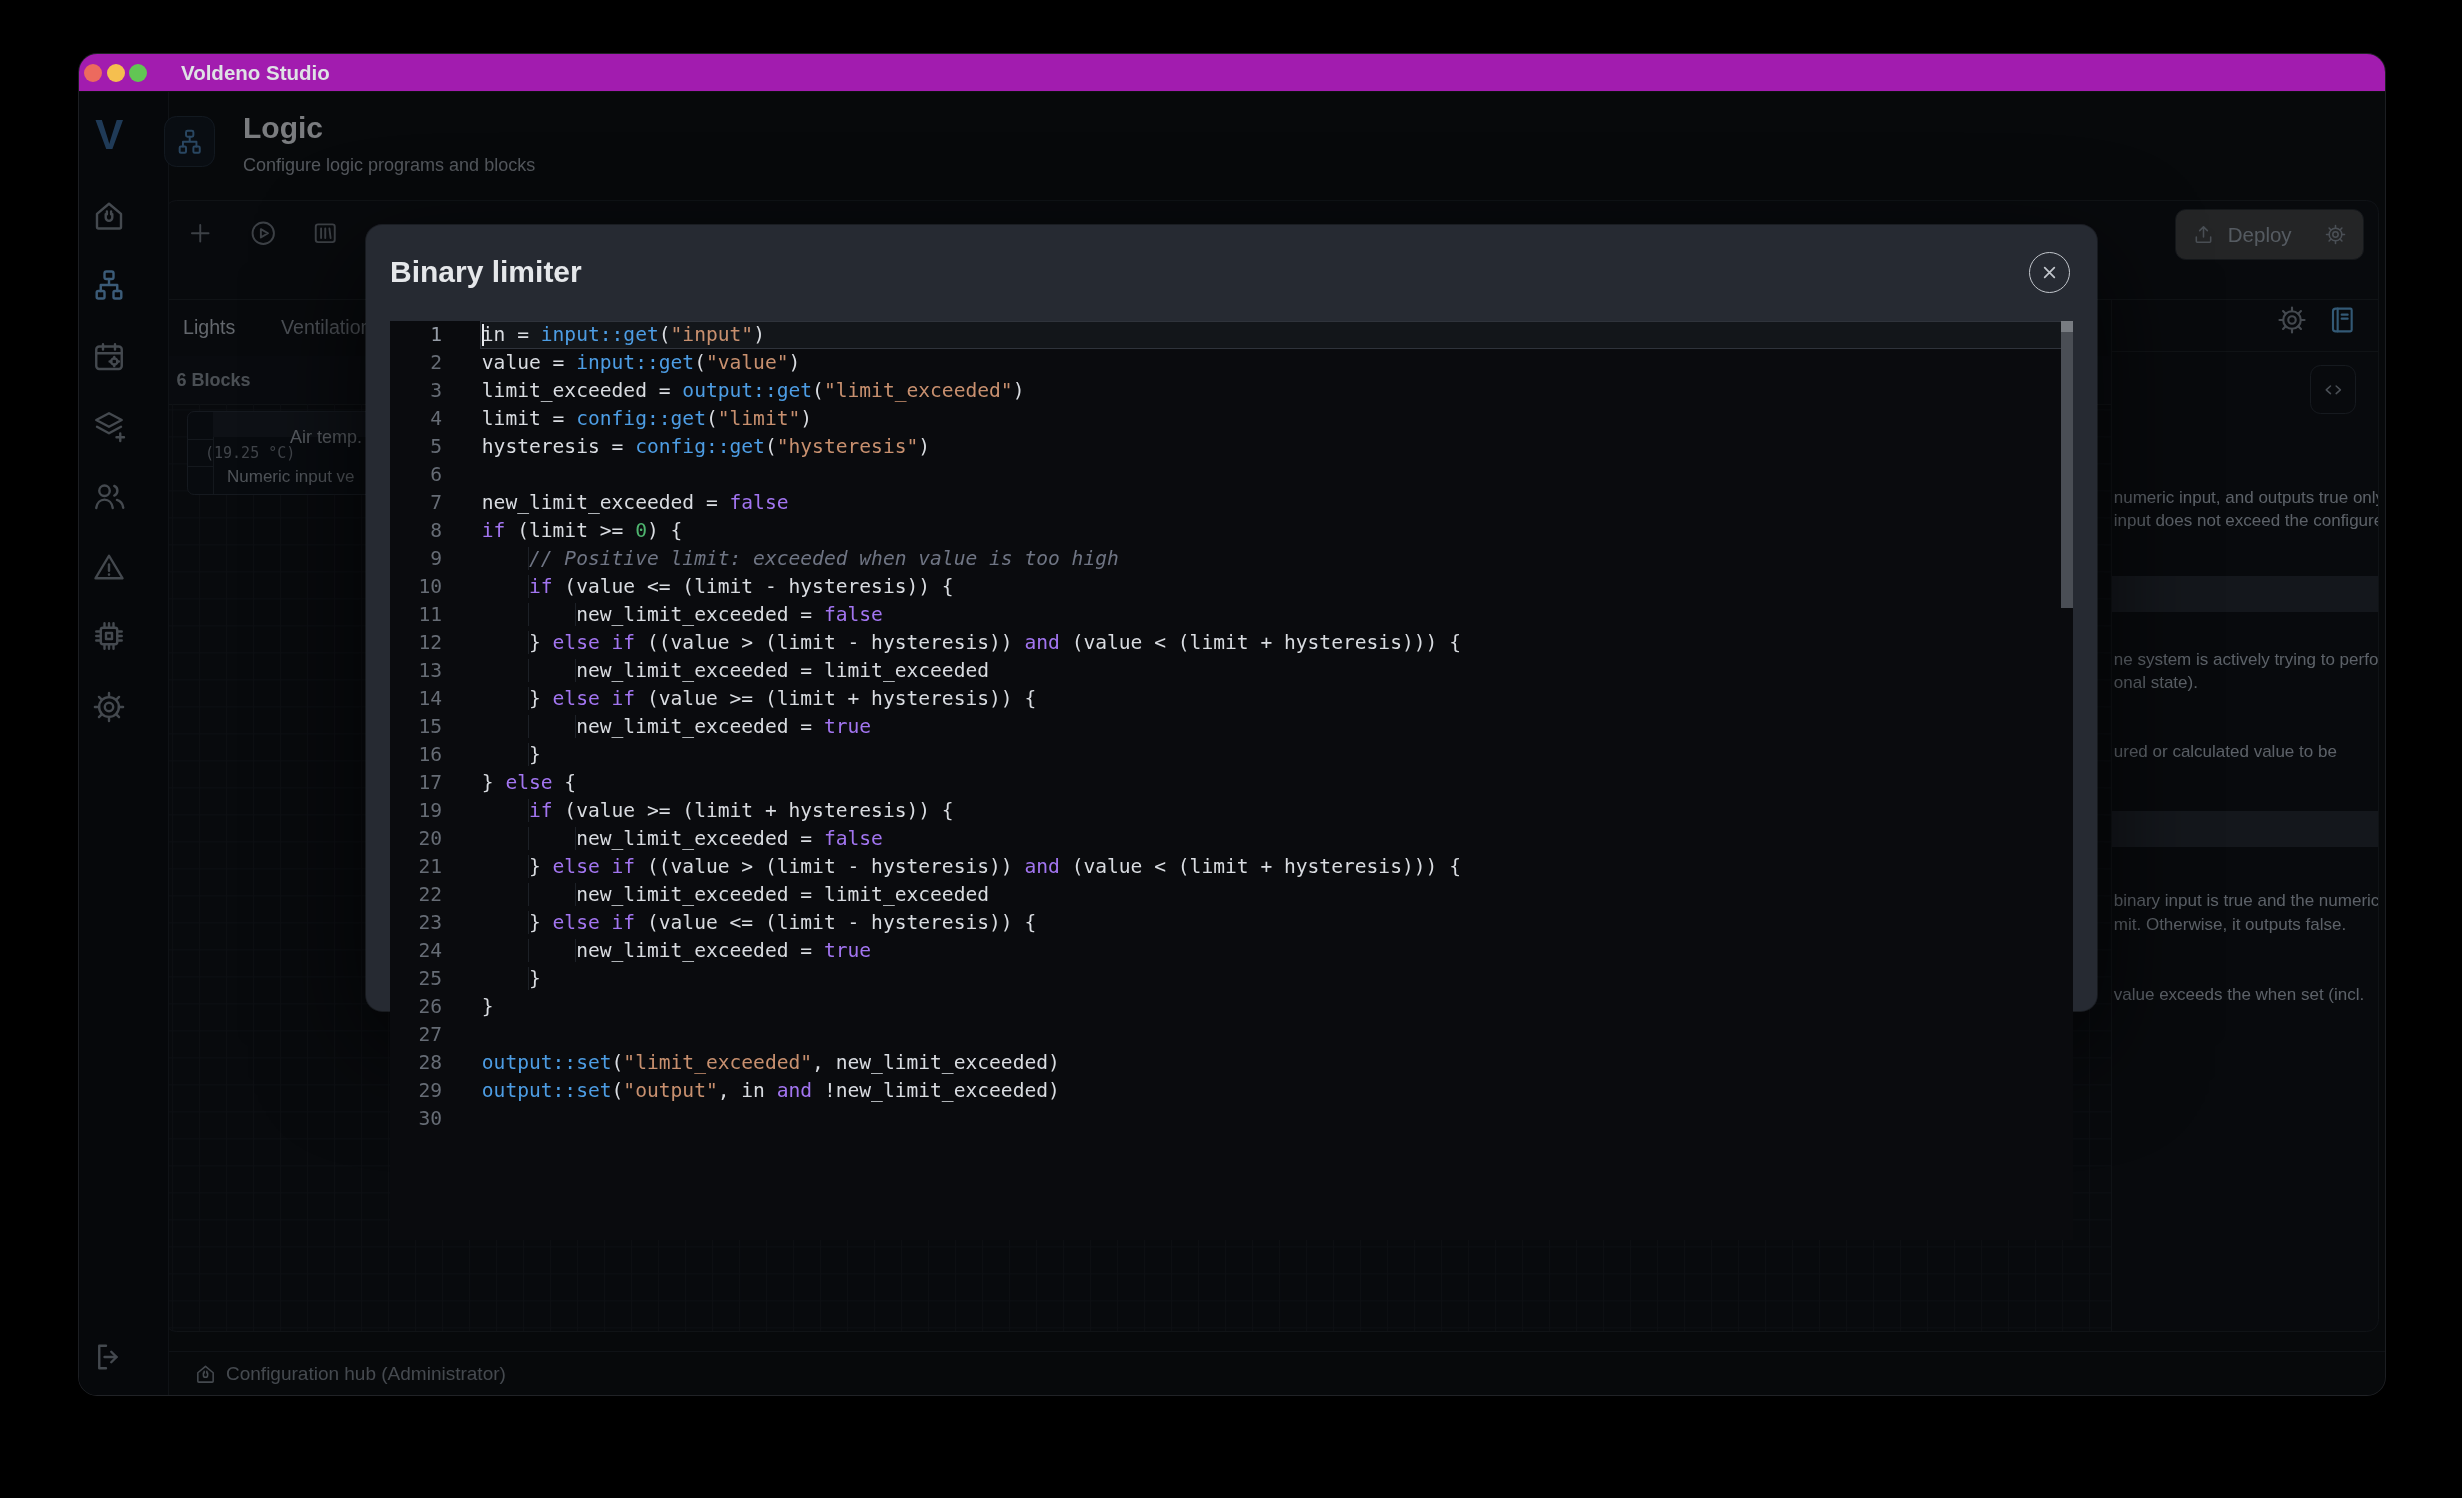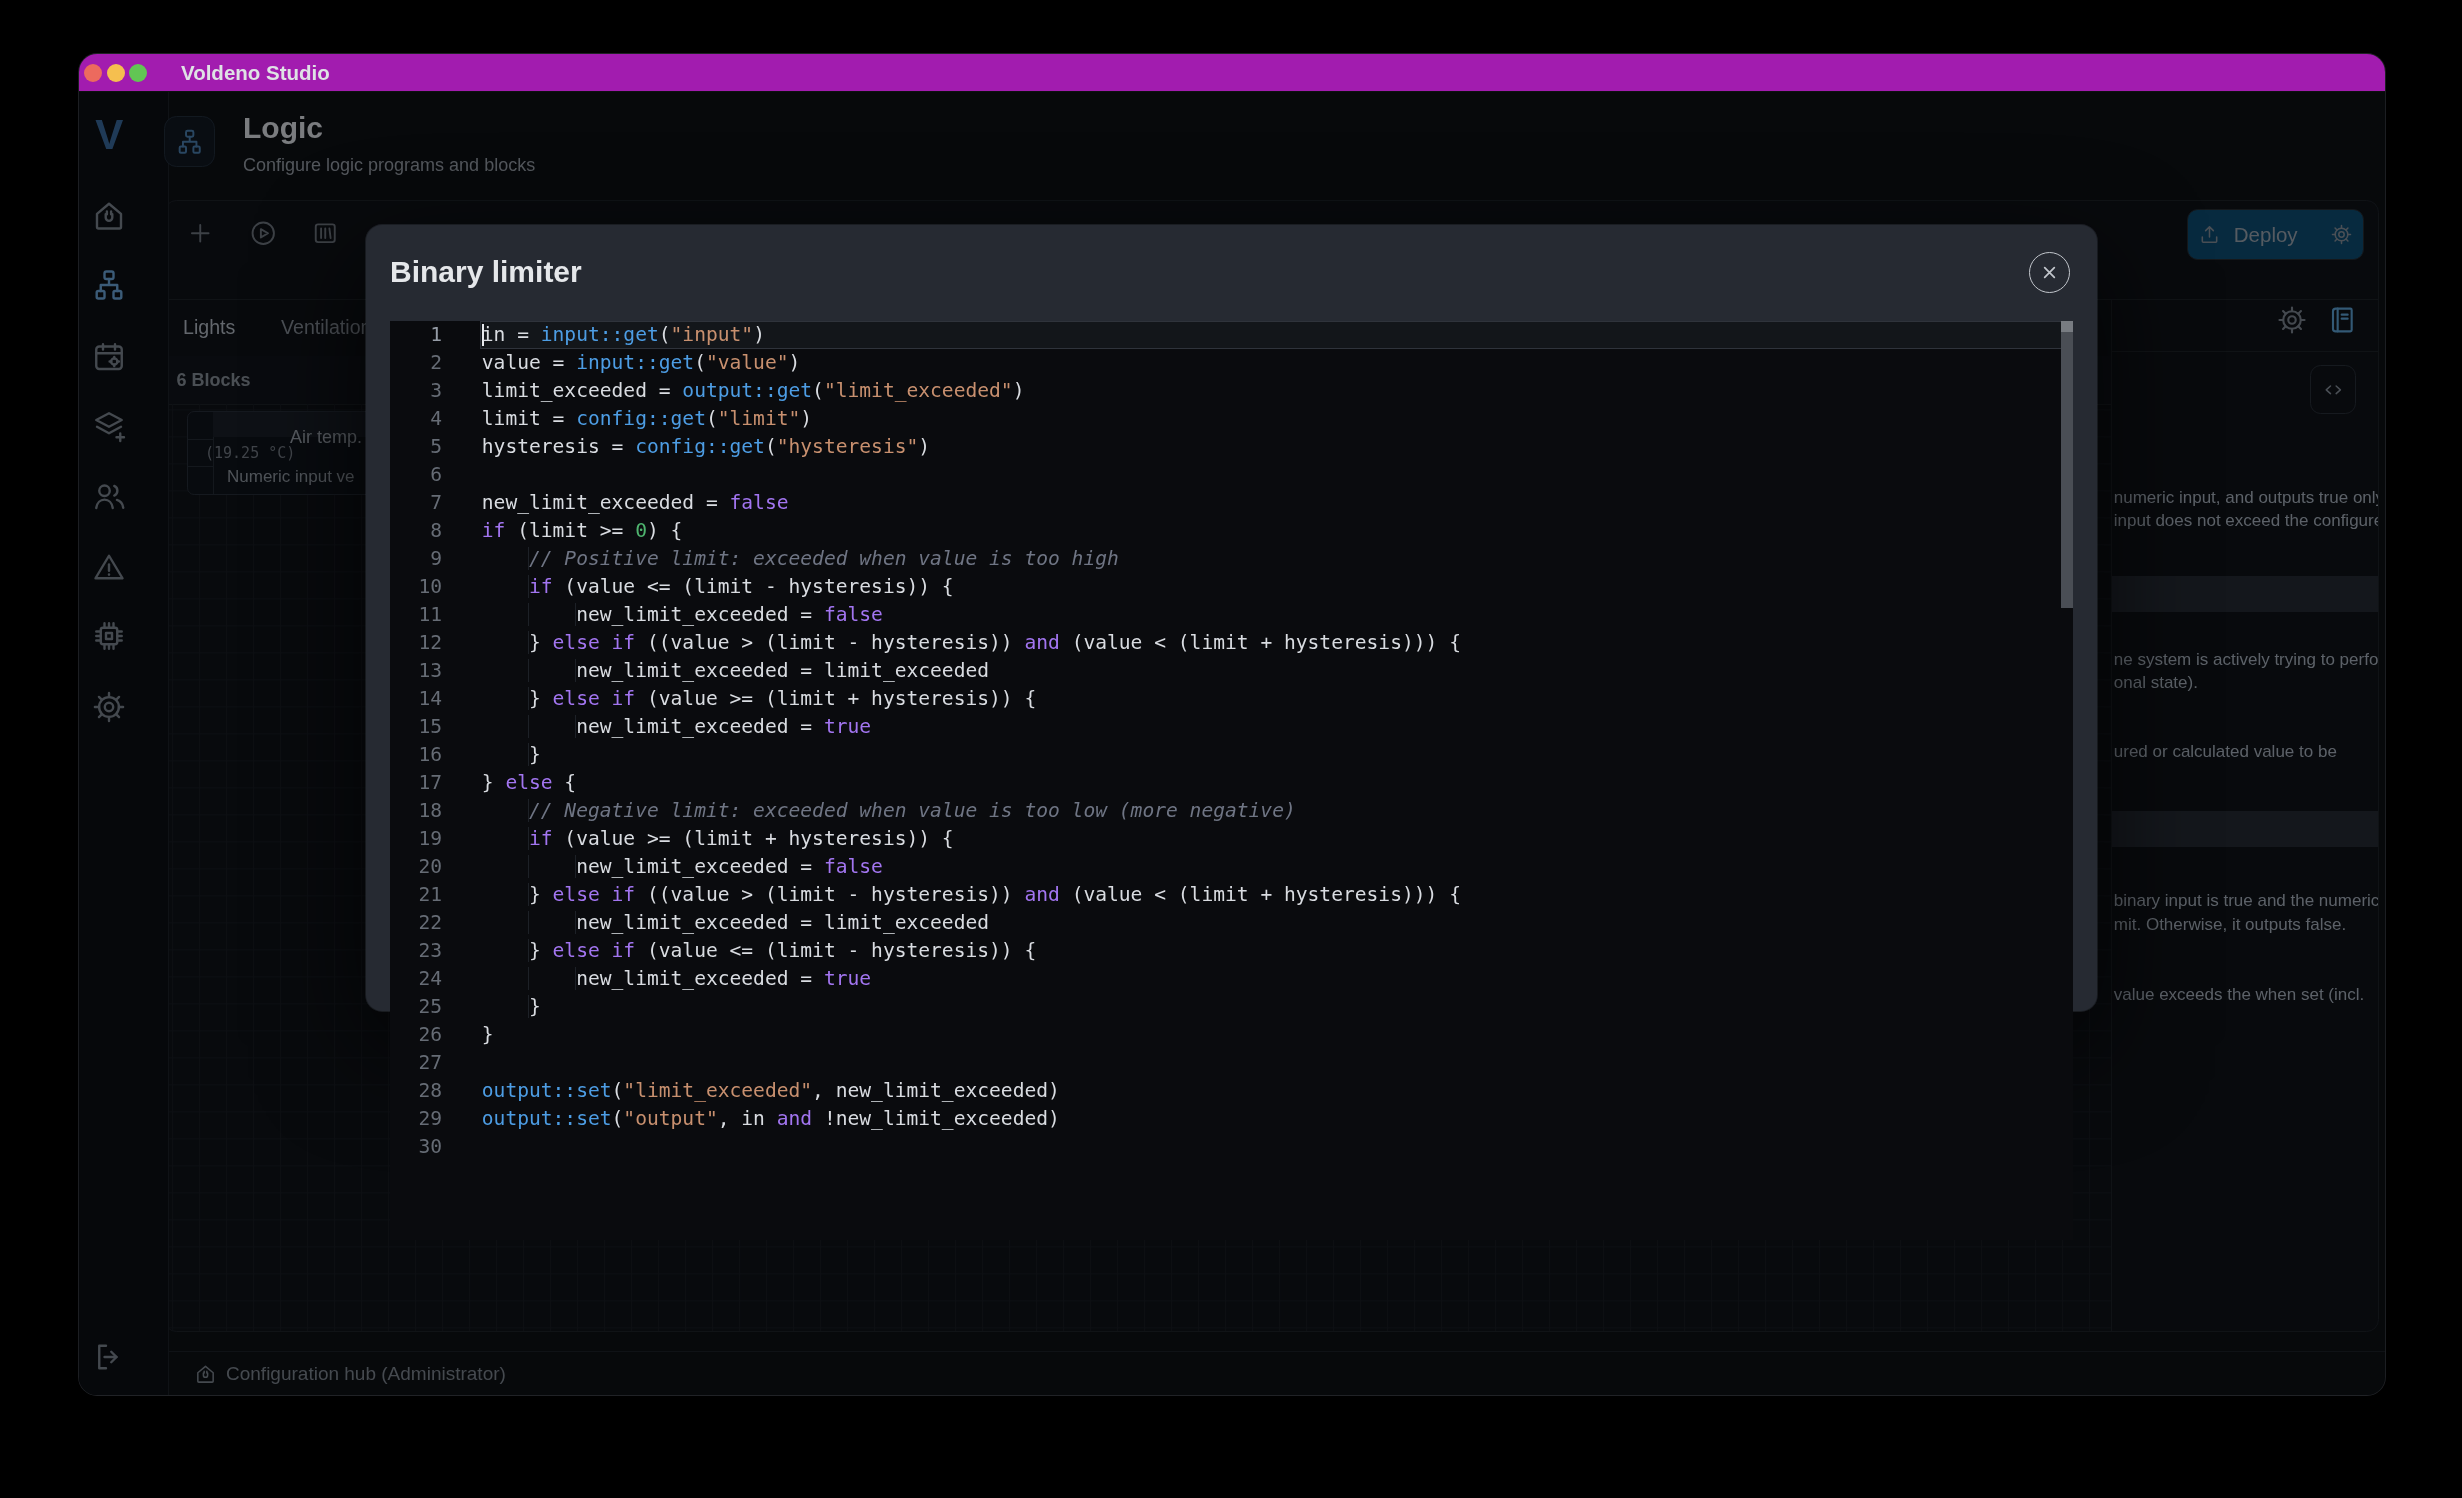--- a/index.html
+++ b/index.html
@@ -22,22 +22,22 @@
 
   
   .hdr-tile{position:absolute;left:85px;top:62px;width:51px;height:51px;border-radius:12.5px;background:#0f151d;border:0.9px solid #202a36;color:#4a7dab;padding:9.8px;box-sizing:border-box;z-index:2;}
   .hdr-title{position:absolute;left:164px;top:57px;font-size:30px;font-weight:700;color:#dcdee2;z-index:2;}
   .hdr-sub{position:absolute;left:164px;top:101px;font-size:18px;color:#969ba2;z-index:2;}
 
   
   .card{position:absolute;left:85px;top:146px;width:2215px;height:1132px;background:#0d0f13;border:0.9px solid #1c1f24;border-radius:12.5px;box-sizing:border-box;z-index:1;}
   .toolbar{position:absolute;left:0;top:0;right:0;height:98px;border-bottom:0.9px solid #1c1f24;}
   .tb-icon{position:absolute;top:18px;width:28.5px;height:28.5px;color:#6d737b;}
-  .deploy{position:absolute;right:14.3px;top:8px;height:51px;border-radius:10.7px;background:#0c4a6e;border:0.9px solid #25282d;
-          display:flex;align-items:center;padding:0 10px;gap:12.5px;box-sizing:border-box;}
+  .deploy{position:absolute;right:14.3px;top:8px;height:51px;border-radius:10.7px;background:#404040;border:0.9px solid #25282d;
+          display:flex;align-items:center;padding:0 16px;gap:12.5px;box-sizing:border-box;}
   .deploy .up{width:23px;height:23px;color:#868d96;}
   .deploy .lbl{font-size:20.5px;color:#9aa2ac;}
   .deploy .gear{width:23px;height:23px;color:#868d96;margin-left:19.6px;}
 
   .tabs-row{position:absolute;left:0;top:98px;right:266px;height:57px;border-bottom:0.9px solid #1c1f24;}
   .tab{position:absolute;top:0;height:57px;line-height:57px;font-size:19.6px;color:#878d95;}
   .tab.active{color:#b3b9c1;}
   .count-row{position:absolute;left:0;top:155px;right:266px;height:48px;background:#101216;border-bottom:0.9px solid #1c1f24;}
   .count-lbl{position:absolute;left:11.6px;top:0;height:48px;line-height:48px;font-size:18px;color:#868c94;font-weight:bold;}
   .canvas{position:absolute;left:0;top:203px;right:266px;bottom:0;border-radius:0 0 0 12.5px;
@@ -362,21 +362,20 @@
           <div class="cl"><span class="g">8</span><span class="cc"><span class="tk">if</span><span class="td"> (limit &gt;= </span><span class="tn">0</span><span class="td">) {</span></span></div>
           <div class="cl"><span class="g">9</span><span class="cc"><span class="ind td">    </span><span class="tc">// Positive limit: exceeded when value is too high</span></span></div>
           <div class="cl"><span class="g">10</span><span class="cc"><span class="ind td">    </span><span class="tk">if</span><span class="td"> (value &lt;= (limit - hysteresis)) {</span></span></div>
           <div class="cl"><span class="g">11</span><span class="cc"><span class="ind td">    </span><span class="ind td">    </span><span class="td">new_limit_exceeded = </span><span class="tk">false</span></span></div>
           <div class="cl"><span class="g">12</span><span class="cc"><span class="ind td">    </span><span class="td">} </span><span class="tk">else</span><span class="td"> </span><span class="tk">if</span><span class="td"> ((value &gt; (limit - hysteresis)) </span><span class="tk">and</span><span class="td"> (value &lt; (limit + hysteresis))) {</span></span></div>
           <div class="cl"><span class="g">13</span><span class="cc"><span class="ind td">    </span><span class="ind td">    </span><span class="td">new_limit_exceeded = limit_exceeded</span></span></div>
           <div class="cl"><span class="g">14</span><span class="cc"><span class="ind td">    </span><span class="td">} </span><span class="tk">else</span><span class="td"> </span><span class="tk">if</span><span class="td"> (value &gt;= (limit + hysteresis)) {</span></span></div>
           <div class="cl"><span class="g">15</span><span class="cc"><span class="ind td">    </span><span class="ind td">    </span><span class="td">new_limit_exceeded = </span><span class="tk">true</span></span></div>
           <div class="cl"><span class="g">16</span><span class="cc"><span class="ind td">    </span><span class="td">}</span></span></div>
           <div class="cl"><span class="g">17</span><span class="cc"><span class="td">} </span><span class="tk">else</span><span class="td"> {</span></span></div>
-          <div class="cl"><span class="g">18</span><span class="cc"><span class="ind td">    </span><span class="tc">// Negative limit: exceeded when value is too low (more negative)</span></span></div>
           <div class="cl"><span class="g">19</span><span class="cc"><span class="ind td">    </span><span class="tk">if</span><span class="td"> (value &gt;= (limit + hysteresis)) {</span></span></div>
           <div class="cl"><span class="g">20</span><span class="cc"><span class="ind td">    </span><span class="ind td">    </span><span class="td">new_limit_exceeded = </span><span class="tk">false</span></span></div>
           <div class="cl"><span class="g">21</span><span class="cc"><span class="ind td">    </span><span class="td">} </span><span class="tk">else</span><span class="td"> </span><span class="tk">if</span><span class="td"> ((value &gt; (limit - hysteresis)) </span><span class="tk">and</span><span class="td"> (value &lt; (limit + hysteresis))) {</span></span></div>
           <div class="cl"><span class="g">22</span><span class="cc"><span class="ind td">    </span><span class="ind td">    </span><span class="td">new_limit_exceeded = limit_exceeded</span></span></div>
           <div class="cl"><span class="g">23</span><span class="cc"><span class="ind td">    </span><span class="td">} </span><span class="tk">else</span><span class="td"> </span><span class="tk">if</span><span class="td"> (value &lt;= (limit - hysteresis)) {</span></span></div>
           <div class="cl"><span class="g">24</span><span class="cc"><span class="ind td">    </span><span class="ind td">    </span><span class="td">new_limit_exceeded = </span><span class="tk">true</span></span></div>
           <div class="cl"><span class="g">25</span><span class="cc"><span class="ind td">    </span><span class="td">}</span></span></div>
           <div class="cl"><span class="g">26</span><span class="cc"><span class="td">}</span></span></div>
           <div class="cl"><span class="g">27</span><span class="cc"></span></div>
           <div class="cl"><span class="g">28</span><span class="cc"><span class="tf">output::set</span><span class="td">(</span><span class="ts">"limit_exceeded"</span><span class="td">, new_limit_exceeded)</span></span></div>

